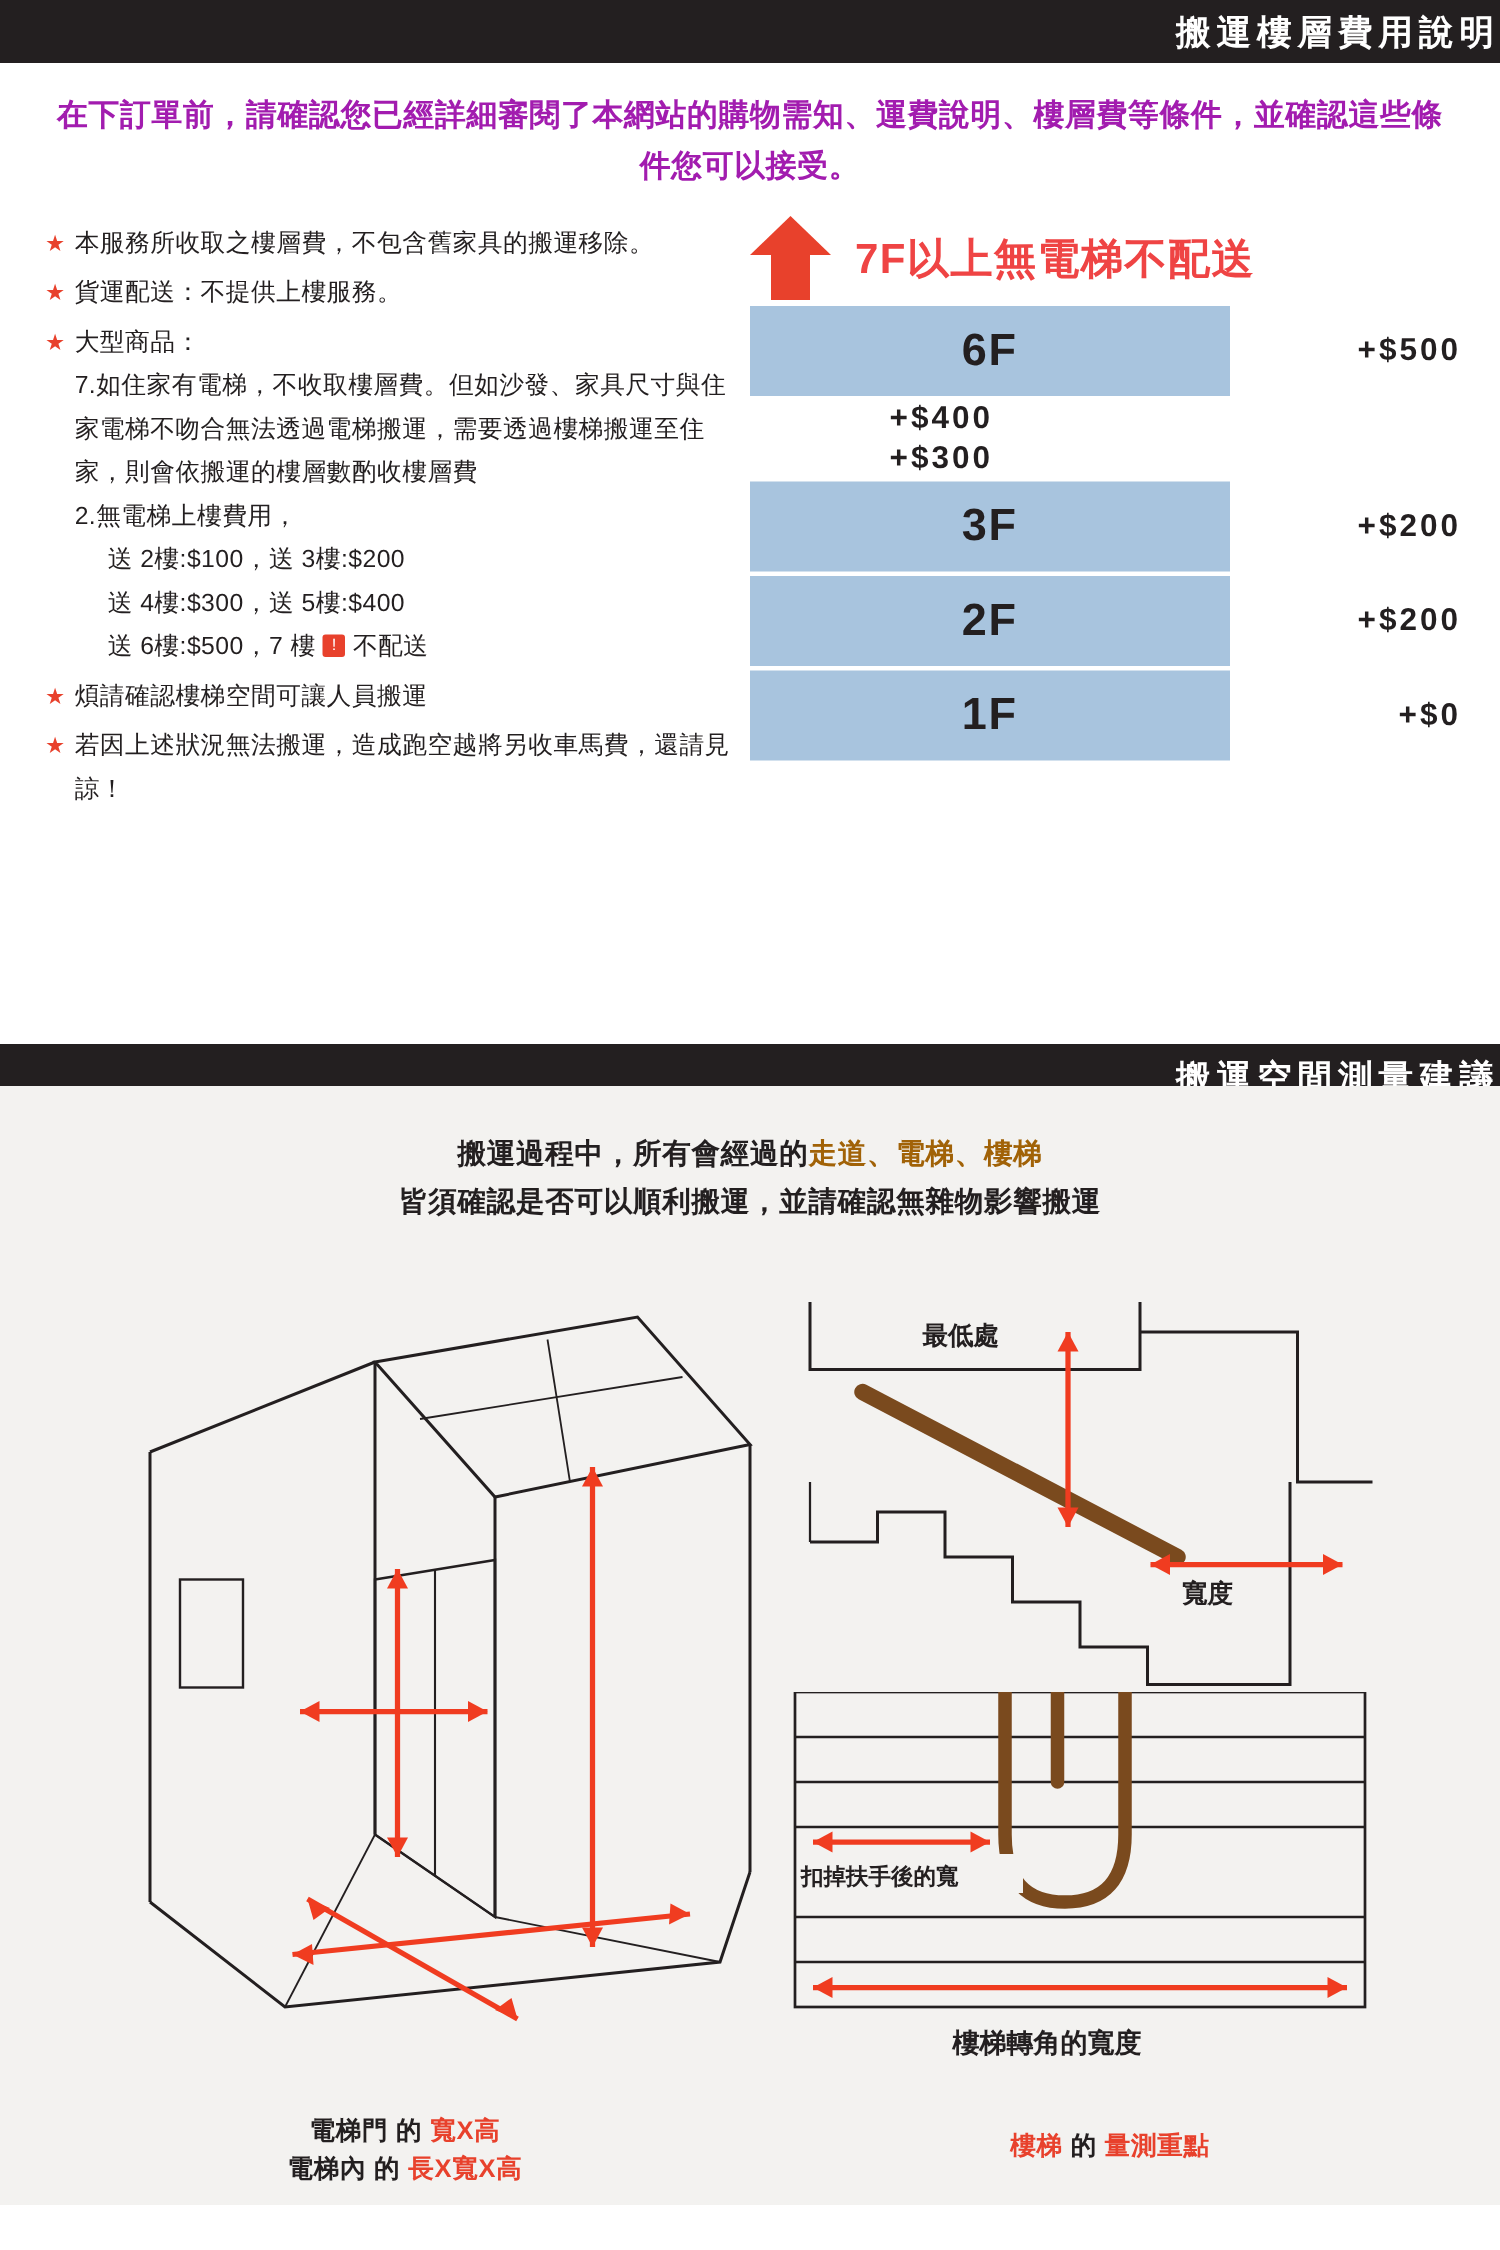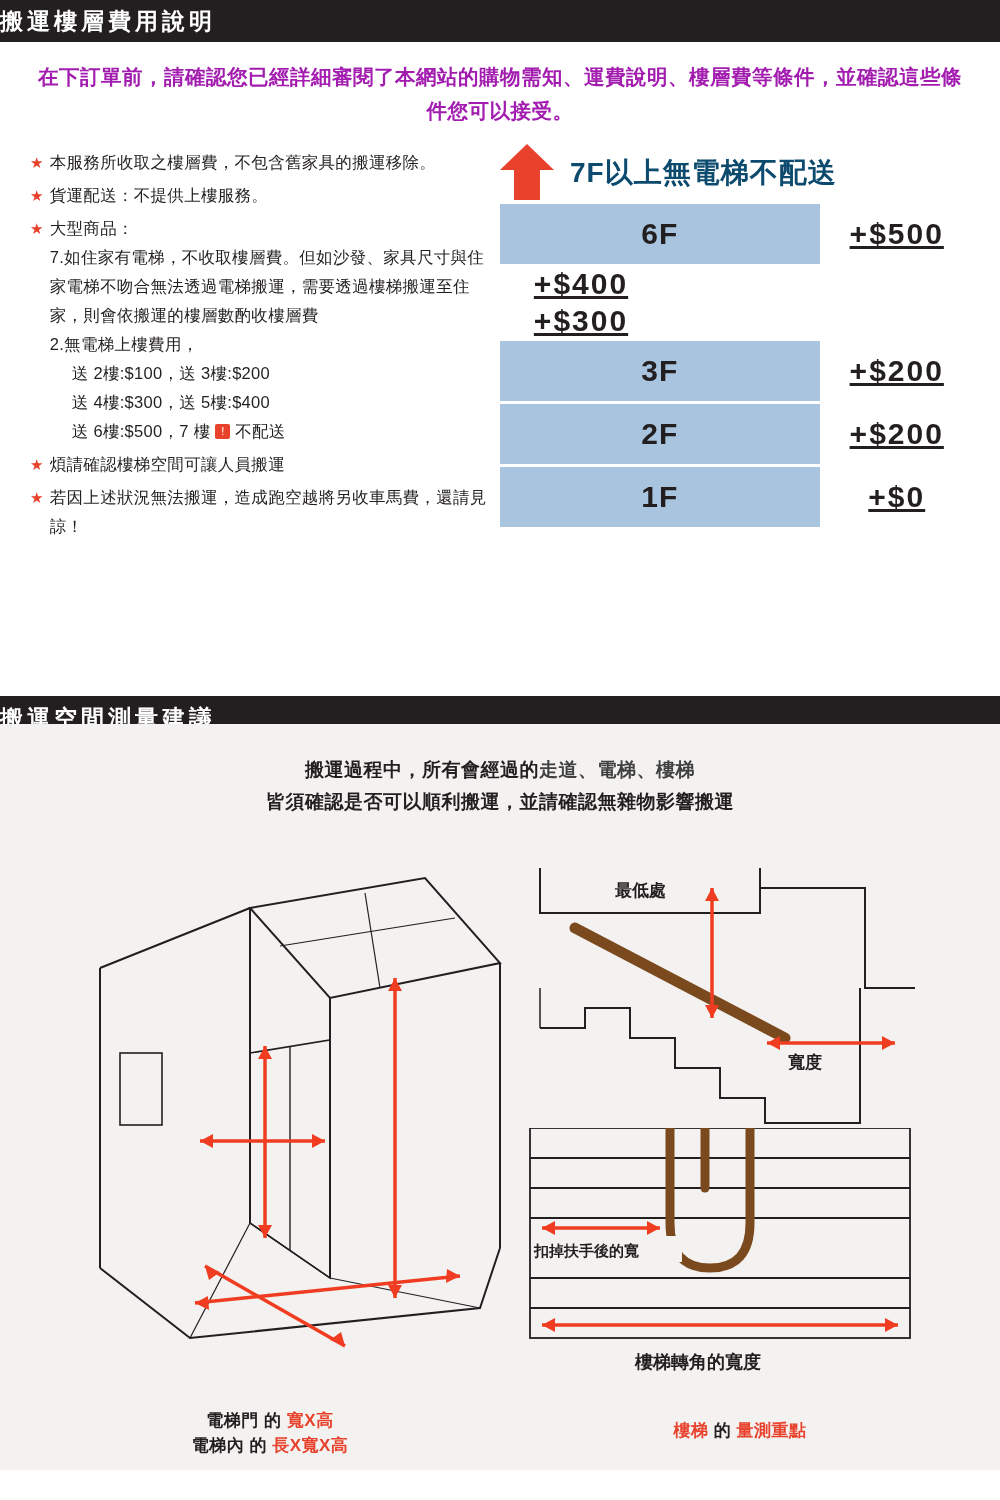--- a/index.html
+++ b/index.html
@@ -11,21 +11,21 @@
     color: #231f20;
     position: relative;
     overflow: hidden;
   }
 
   
   .band {
     width: 1000px;
     background: #231f20;
     color: #ffffff;
-    text-align: left;
+    text-align: right;
     font-weight: bold;
     letter-spacing: 4px;
   }
   #band-top { height: 42px; line-height: 42px; font-size: 23px; }
   #band-mid { height: 28px; line-height: 44px; font-size: 23px; margin-top: 2px; }
 
   
   .intro {
     color: #a21caf;
     font-weight: bold;
@@ -102,21 +102,21 @@
   .arrow-up::after {
     content: "";
     position: absolute;
     left: 0px; top: 0px;
     width: 0; height: 0;
     border-left: 27px solid transparent;
     border-right: 27px solid transparent;
     border-bottom: 26px solid #e8412c;
   }
   .no-deliver {
-    color: #0c4a6e;
+    color: #ef4444;
     font-weight: bold;
     font-size: 28px;
     letter-spacing: 1px;
     white-space: nowrap;
   }
   .floor-row {
     display: flex;
     align-items: center;
     margin-bottom: 3px;
   }
@@ -126,44 +126,43 @@
     color: #231f20;
     font-weight: bold;
     font-size: 30px;
     display: flex;
     align-items: center;
     justify-content: center;
     letter-spacing: 1px;
   }
   .floor-price {
     width: 168px;
-    text-align: center;
-    font-weight: bold;
-    font-size: 30px;
+    text-align: right;
+    font-weight: bold;
+    font-size: 21px;
     letter-spacing: 2px;
     padding-right: 6px;
-    text-decoration: underline;
   }
 
   
   #lower {
     position: relative;
     width: 1000px;
     height: 746px;
     background: #f3f2f0;
   }
   .sub-head {
     text-align: center;
     font-size: 19px;
     font-weight: bold;
     line-height: 32px;
     padding-top: 30px;
     letter-spacing: 0.5px;
   }
-  .hl { color: #404040; margin-top: 16px; }
+  .hl { color: #a16207; margin-top: 16px; }
 
   #diagrams { position: relative; width: 1000px; height: 620px; }
   svg.diagram { position: absolute; }
 
   .caption {
     position: absolute;
     text-align: center;
     font-size: 17px;
     font-weight: bold;
     line-height: 25px;

